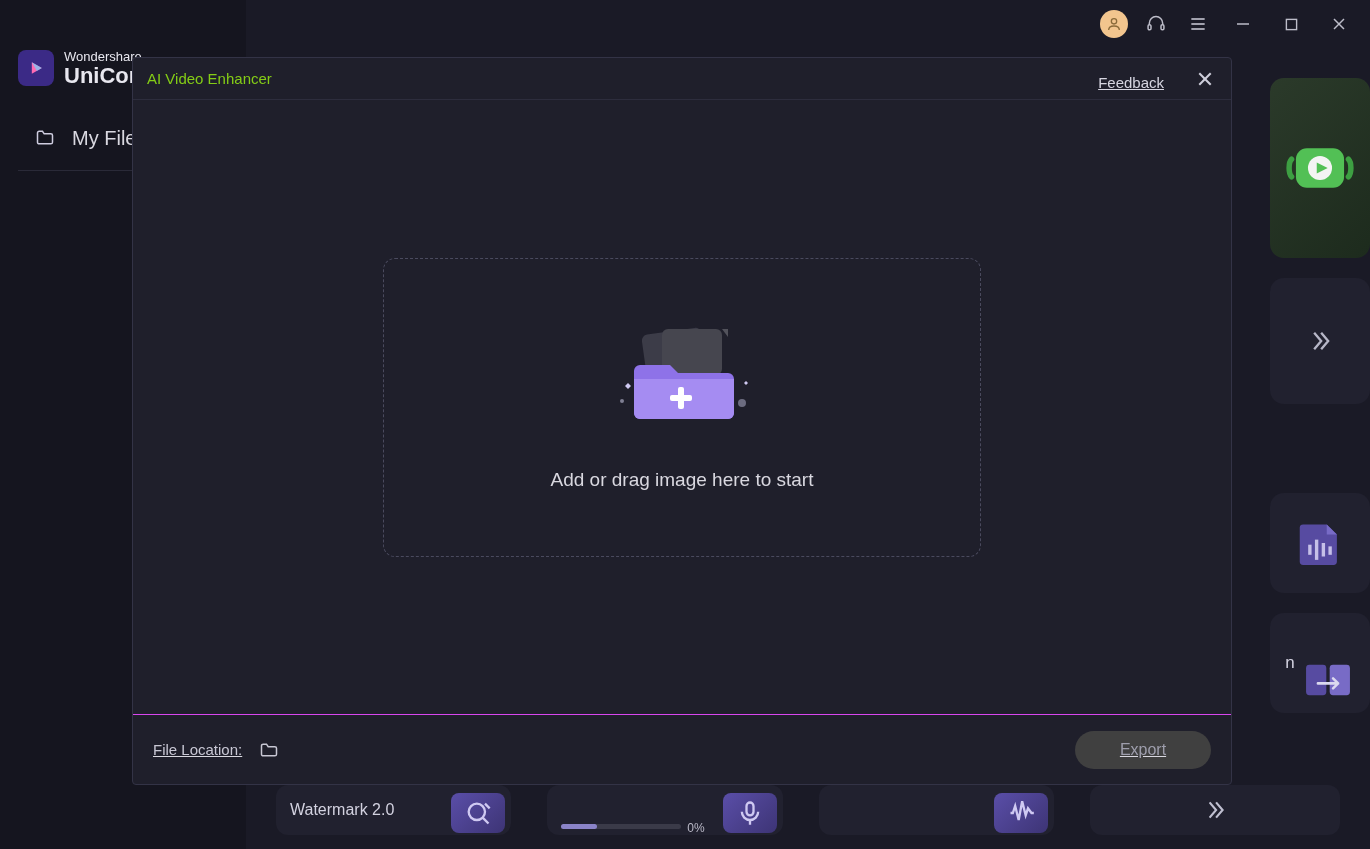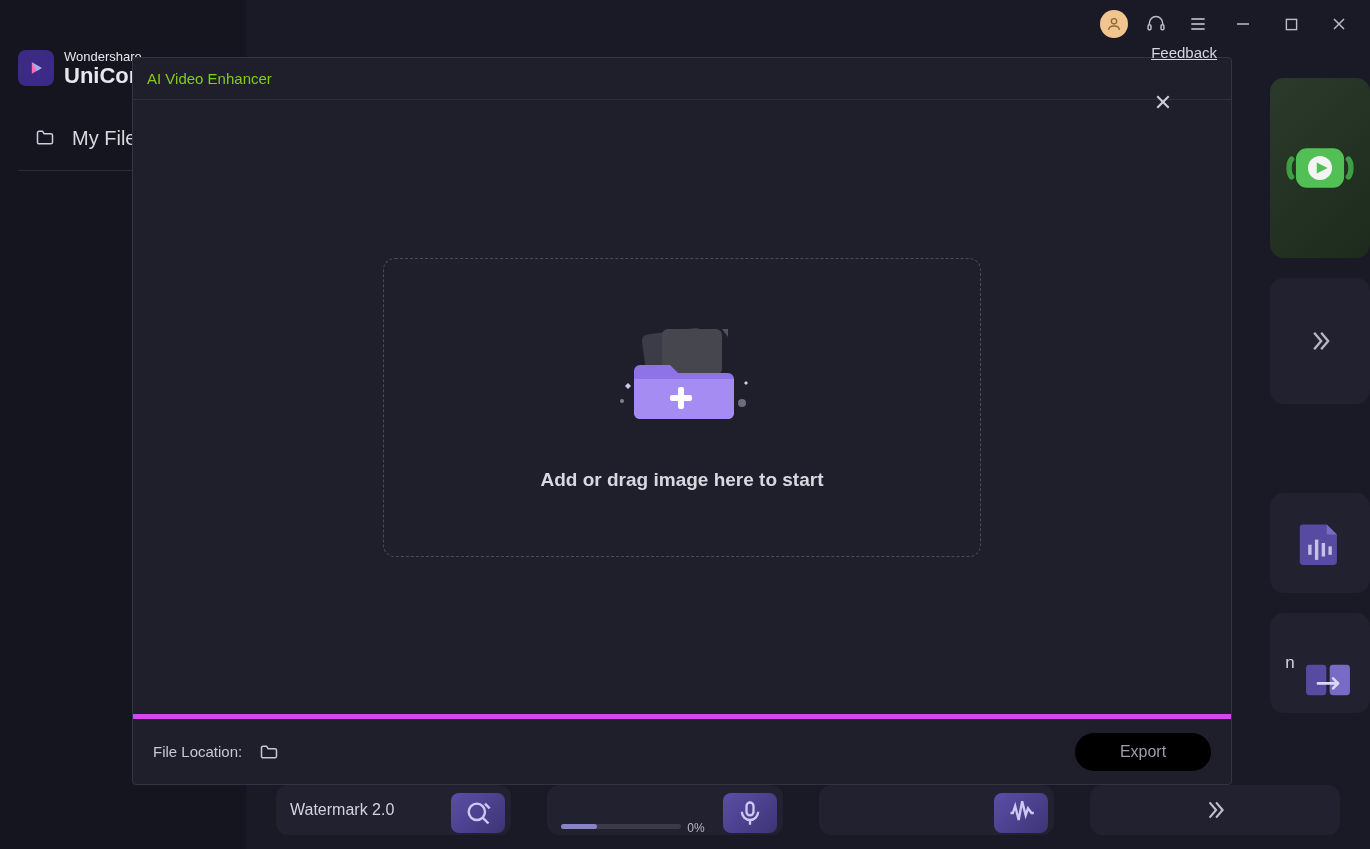--- a/index.html
+++ b/index.html
@@ -26,35 +26,35 @@
   
   .bg-cards{position:absolute;left:246px;right:0;top:48px;bottom:0;padding:18px 30px;}
   .side-card{position:absolute;background:#21212f;border-radius:14px;display:flex;align-items:center;justify-content:center;}
   .side-card svg{opacity:.95;}
   .arrow-card{color:#bfbfd0;}
 
   
   .modal{position:absolute;left:132px;top:57px;width:1100px;height:728px;background:#1f1f2b;border:1px solid #333346;border-radius:4px;display:flex;flex-direction:column;}
   .modal-header{height:42px;display:flex;align-items:center;justify-content:space-between;padding:0 14px;border-bottom:1px solid #2d2d3d;}
   .modal-title{font-size:15px;color:#84cc16;}
-  .modal-header .right{display:flex;align-items:flex-start;gap:29px;flex-direction:column;}
+  .modal-header .right{display:flex;align-items:flex-end;gap:29px;}
   .feedback{font-size:15px;color:#d6d5e0;text-decoration:underline;}
   .close-btn{width:24px;height:24px;display:flex;align-items:center;justify-content:center;color:#cfcfdc;}
   
   .modal-body{flex:1;display:flex;align-items:center;justify-content:center;}
-  .dropzone{width:598px;height:299px;border:1.5px dashed #4a4a5e;border-radius:12px;display:flex;flex-direction:column;align-items:center;justify-content:center;gap:36px;font-weight:bold;}
+  .dropzone{width:598px;height:299px;border:1.5px dashed #4a4a5e;border-radius:12px;display:flex;flex-direction:column;align-items:center;justify-content:center;gap:36px;}
   .dropzone .illus{position:relative;width:180px;height:110px;}
   .dz-text{font-size:19px;color:#d9d8e0;}
   
-  .modal-footer{height:70px;display:flex;align-items:center;padding:0 20px;gap:14px;border-top:5px solid #d946ef;}
+  .modal-footer{height:70px;display:flex;align-items:center;padding:0 20px;gap:14px;border-top:1px solid #d946ef;text-decoration:underline;}
   .fl-label{font-size:15px;color:#c8c7d4;}
   .fl-select{flex:0 0 396px;height:30px;background:#2a2a38;border-radius:15px;display:flex;align-items:center;padding:0 14px;font-size:14px;color:#c9c8d6;position:relative;}
   .fl-select .chev{position:absolute;right:10px;top:6px;}
   .fl-open{width:26px;height:22px;display:flex;align-items:center;justify-content:center;color:#c8c7d4;}
-  .export-btn{margin-left:auto;width:136px;height:38px;border-radius:19px;background:#000000;color:#9e9eac;display:flex;align-items:center;justify-content:center;font-size:16px;}
+  .export-btn{margin-left:auto;width:136px;height:38px;border-radius:19px;background:#404040;color:#9e9eac;display:flex;align-items:center;justify-content:center;font-size:16px;}
   
   
   .bottom-row{position:absolute;left:276px;right:30px;bottom:14px;display:flex;gap:36px;}
   .tool-card{height:50px;background:#21212f;border-radius:12px;flex:1;display:flex;align-items:center;padding:0 14px;position:relative;overflow:hidden;color:#d3d2e0;font-size:16px;}
   .tool-card .thumb{position:absolute;right:6px;bottom:2px;width:54px;height:40px;border-radius:8px;background:linear-gradient(135deg,#5a4ea8,#3d3475);display:flex;align-items:center;justify-content:center;}
   .progress{position:absolute;left:14px;bottom:6px;height:5px;width:120px;background:#3a3a48;border-radius:3px;}
   .progress .bar{height:100%;width:30%;background:#8a83c8;border-radius:3px;}
   .pct{position:absolute;left:140px;bottom:0;font-size:12px;color:#b9b8c6;}
   .tool-arrow{flex:0 0 250px;display:flex;align-items:center;justify-content:center;}
 

